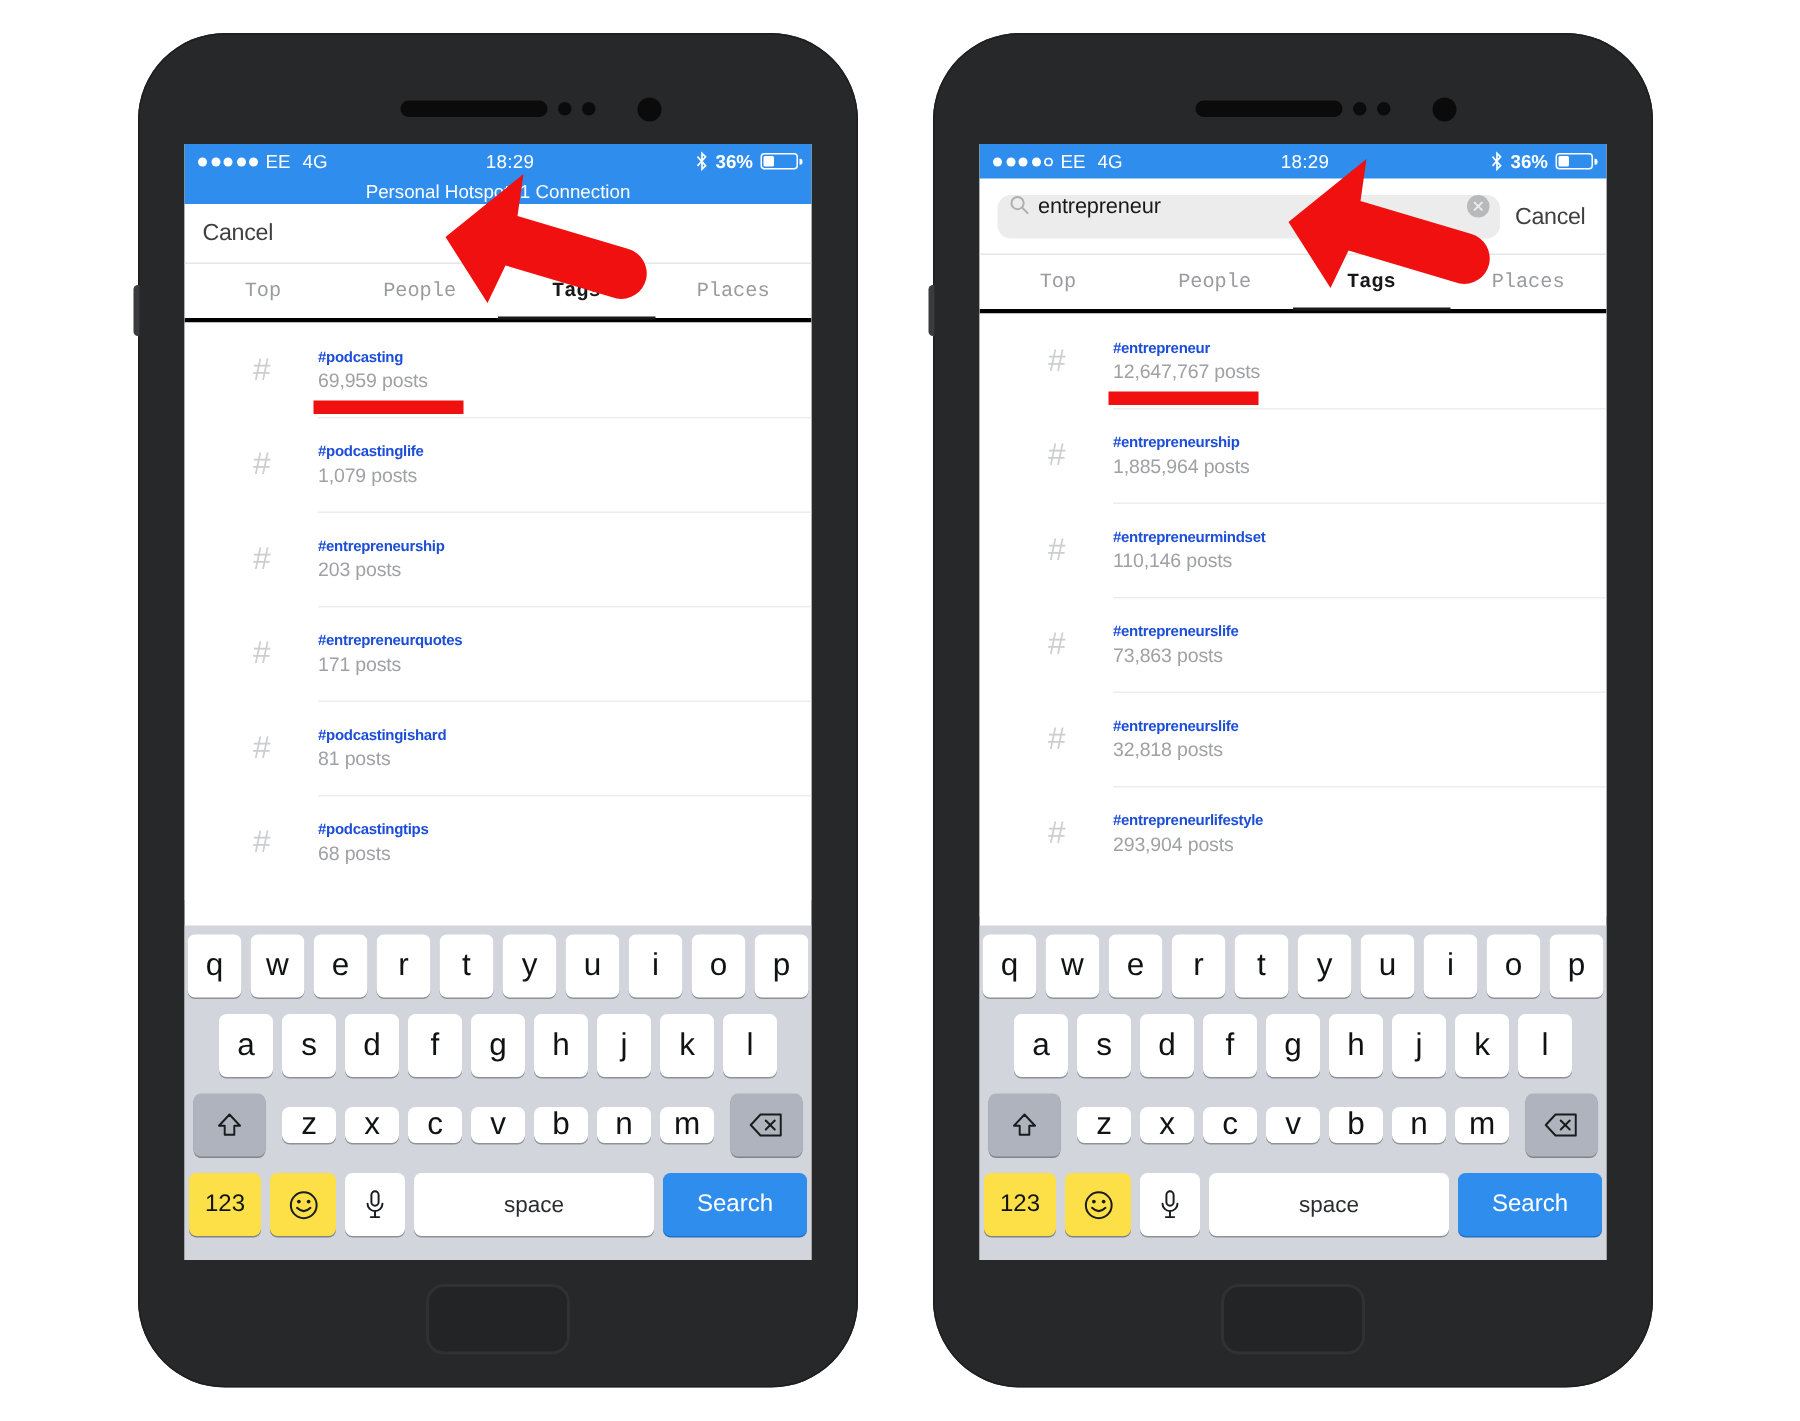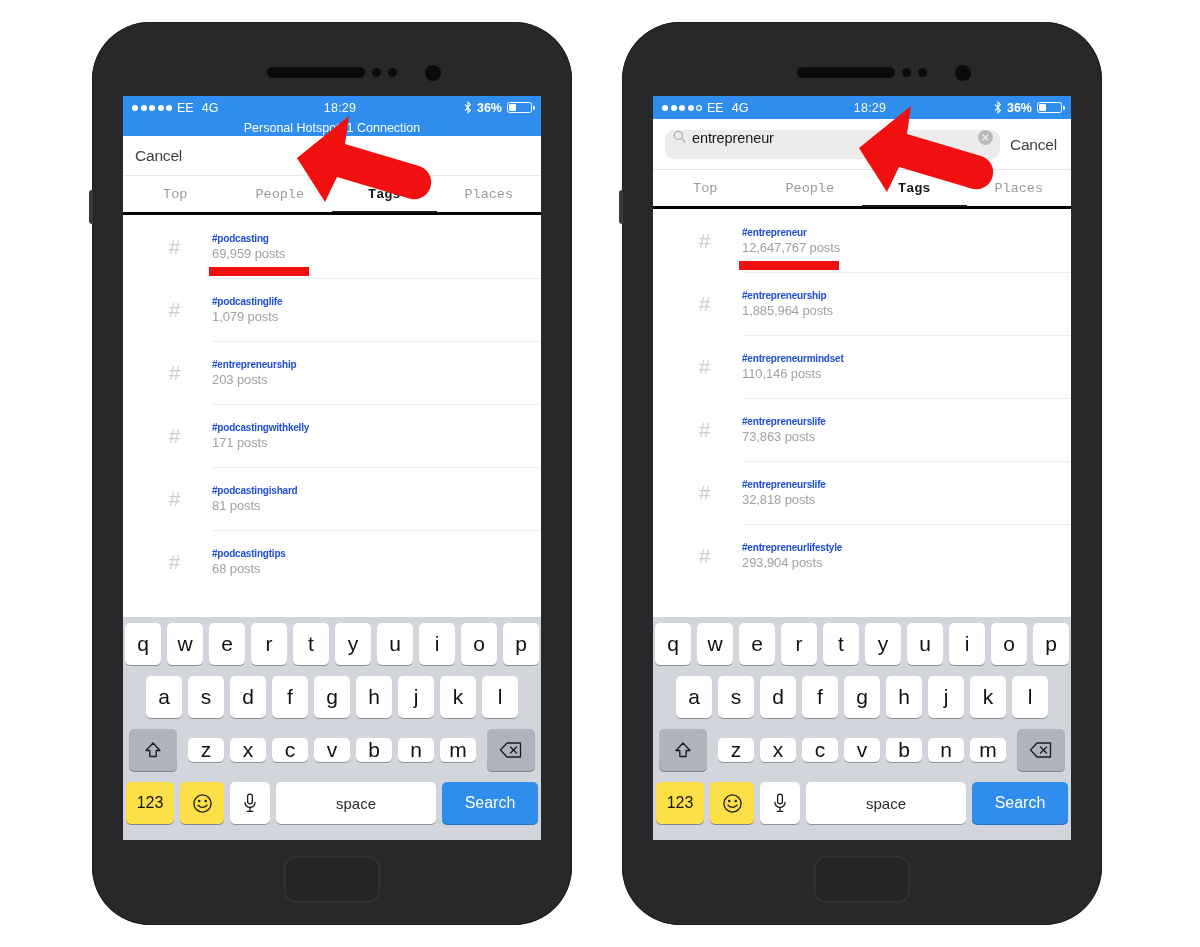--- a/index.html
+++ b/index.html
@@ -441,21 +441,21 @@
         <div class="tag-row">
           <div class="hash-col">#</div>
           <div class="tag-info">
             <div class="tag-name">#entrepreneurship</div>
             <div class="tag-count">203 posts</div>
           </div>
         </div>
         <div class="tag-row">
           <div class="hash-col">#</div>
           <div class="tag-info">
-            <div class="tag-name">#podcastingwithkelly</div>
+            <div class="tag-name">#entrepreneurquotes</div>
             <div class="tag-count">171 posts</div>
           </div>
         </div>
         <div class="tag-row">
           <div class="hash-col">#</div>
           <div class="tag-info">
             <div class="tag-name">#podcastingishard</div>
             <div class="tag-count">81 posts</div>
           </div>
         </div>

